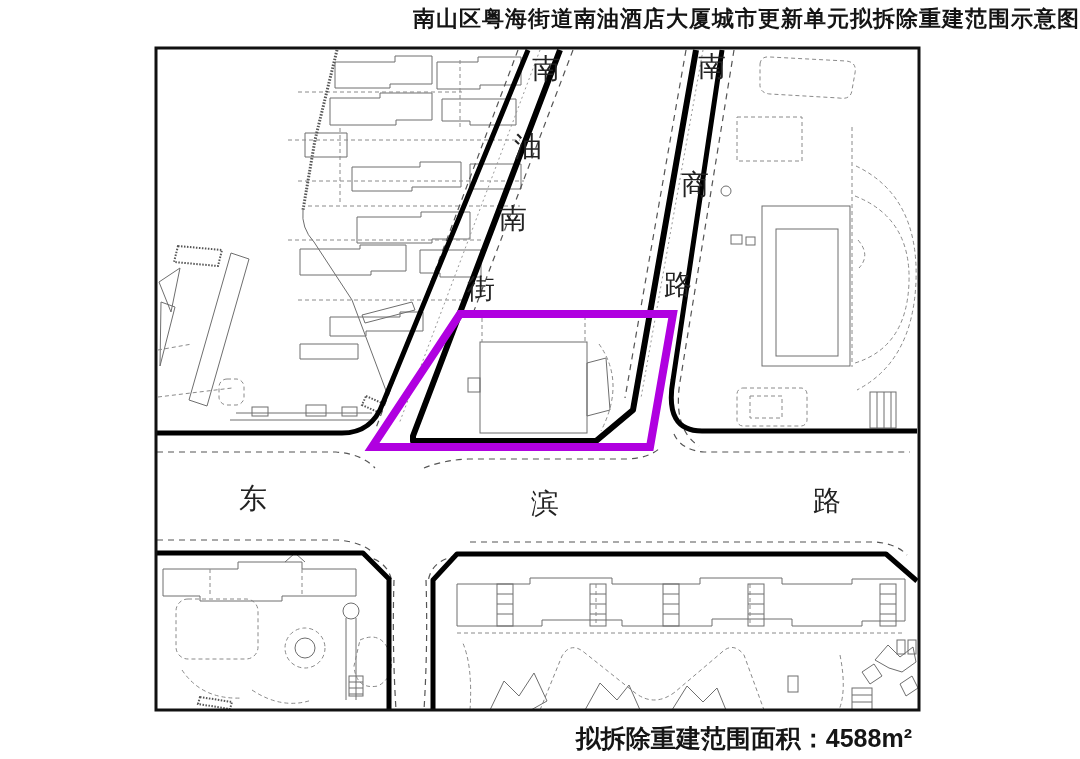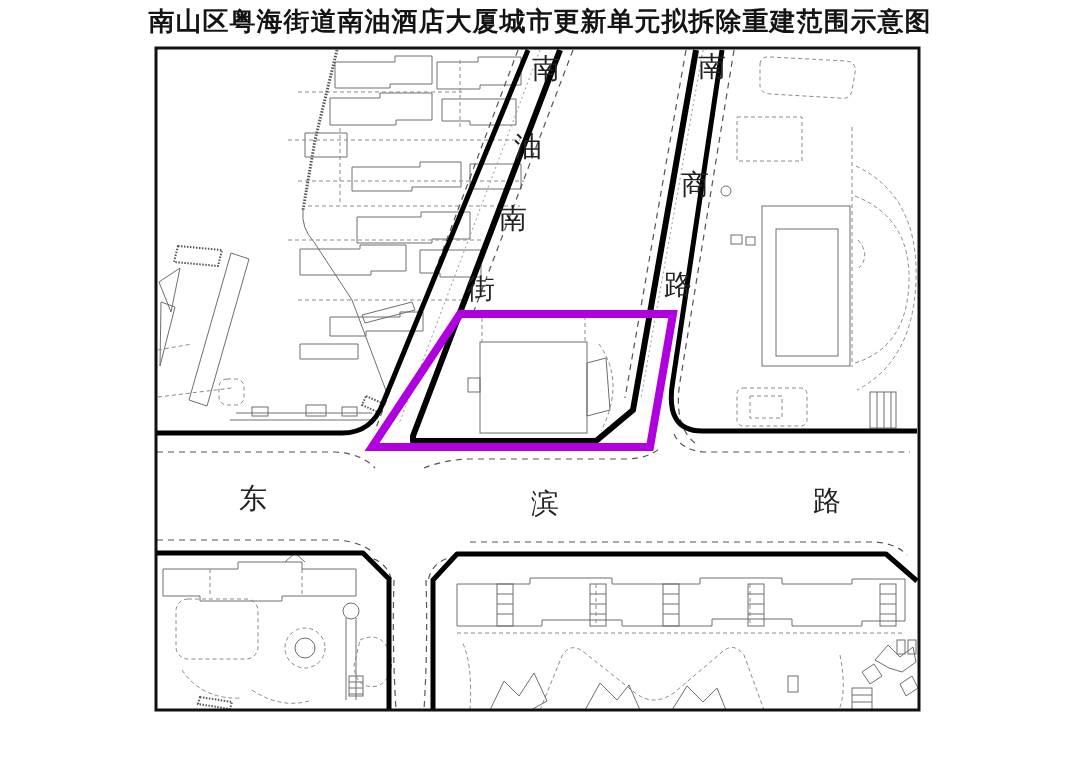--- a/index.html
+++ b/index.html
@@ -1,19 +1,19 @@
 <!DOCTYPE html>
 <html><head>
 <meta charset="utf-8">
 <style>
   html,body{margin:0;padding:0;background:#ffffff;}
   #stage{position:relative;width:1080px;height:759px;background:#ffffff;overflow:hidden;
          font-family:"Liberation Sans",sans-serif;}
-  #map-title{position:absolute;top:4px;left:0;width:1080px;text-align:center;
-             font-size:26px;font-weight:600;color:#141414;letter-spacing:1px;white-space:nowrap;}
+  #map-title{position:absolute;top:4px;left:0;width:1080px;text-align:right;
+             font-size:22px;font-weight:600;color:#141414;letter-spacing:1px;white-space:nowrap;}
   #area-note{position:absolute;top:722px;right:168px;font-size:25px;font-weight:600;color:#151515;white-space:nowrap;}
   #area-note .val{font-weight:600;}
   svg text.maplabel{font-family:"Liberation Sans",sans-serif;font-size:28px;fill:#222;
                     text-anchor:middle;font-weight:500;}
   .frame{fill:none;stroke:#111;stroke-width:3;}
   .road{fill:none;stroke:#000;stroke-width:5;stroke-linejoin:round;}
   .road6{fill:none;stroke:#000;stroke-width:6;stroke-linejoin:round;}
   .bld{fill:none;stroke:#6e6e6e;stroke-width:1;}
   .bldd{fill:none;stroke:#8a8a8a;stroke-width:1;stroke-dasharray:4 3;}
   .hatch{fill:none;stroke:#555;stroke-width:3;stroke-dasharray:1.5 1.5;}
@@ -188,14 +188,15 @@
       <text class="maplabel" x="712" y="76">南</text>
       <text class="maplabel" x="695" y="194">商</text>
       <text class="maplabel" x="678" y="294">路</text>
 
       <text class="maplabel" x="253" y="508">东</text>
       <text class="maplabel" x="545" y="513">滨</text>
       <text class="maplabel" x="827" y="510">路</text>
     </g>
   </svg>
 
+  <div id="area-note"><span>拟拆除重建范围面积：</span><span class="val">4588</span><span>m²</span></div>
 
 </div>
 
 </body></html>

